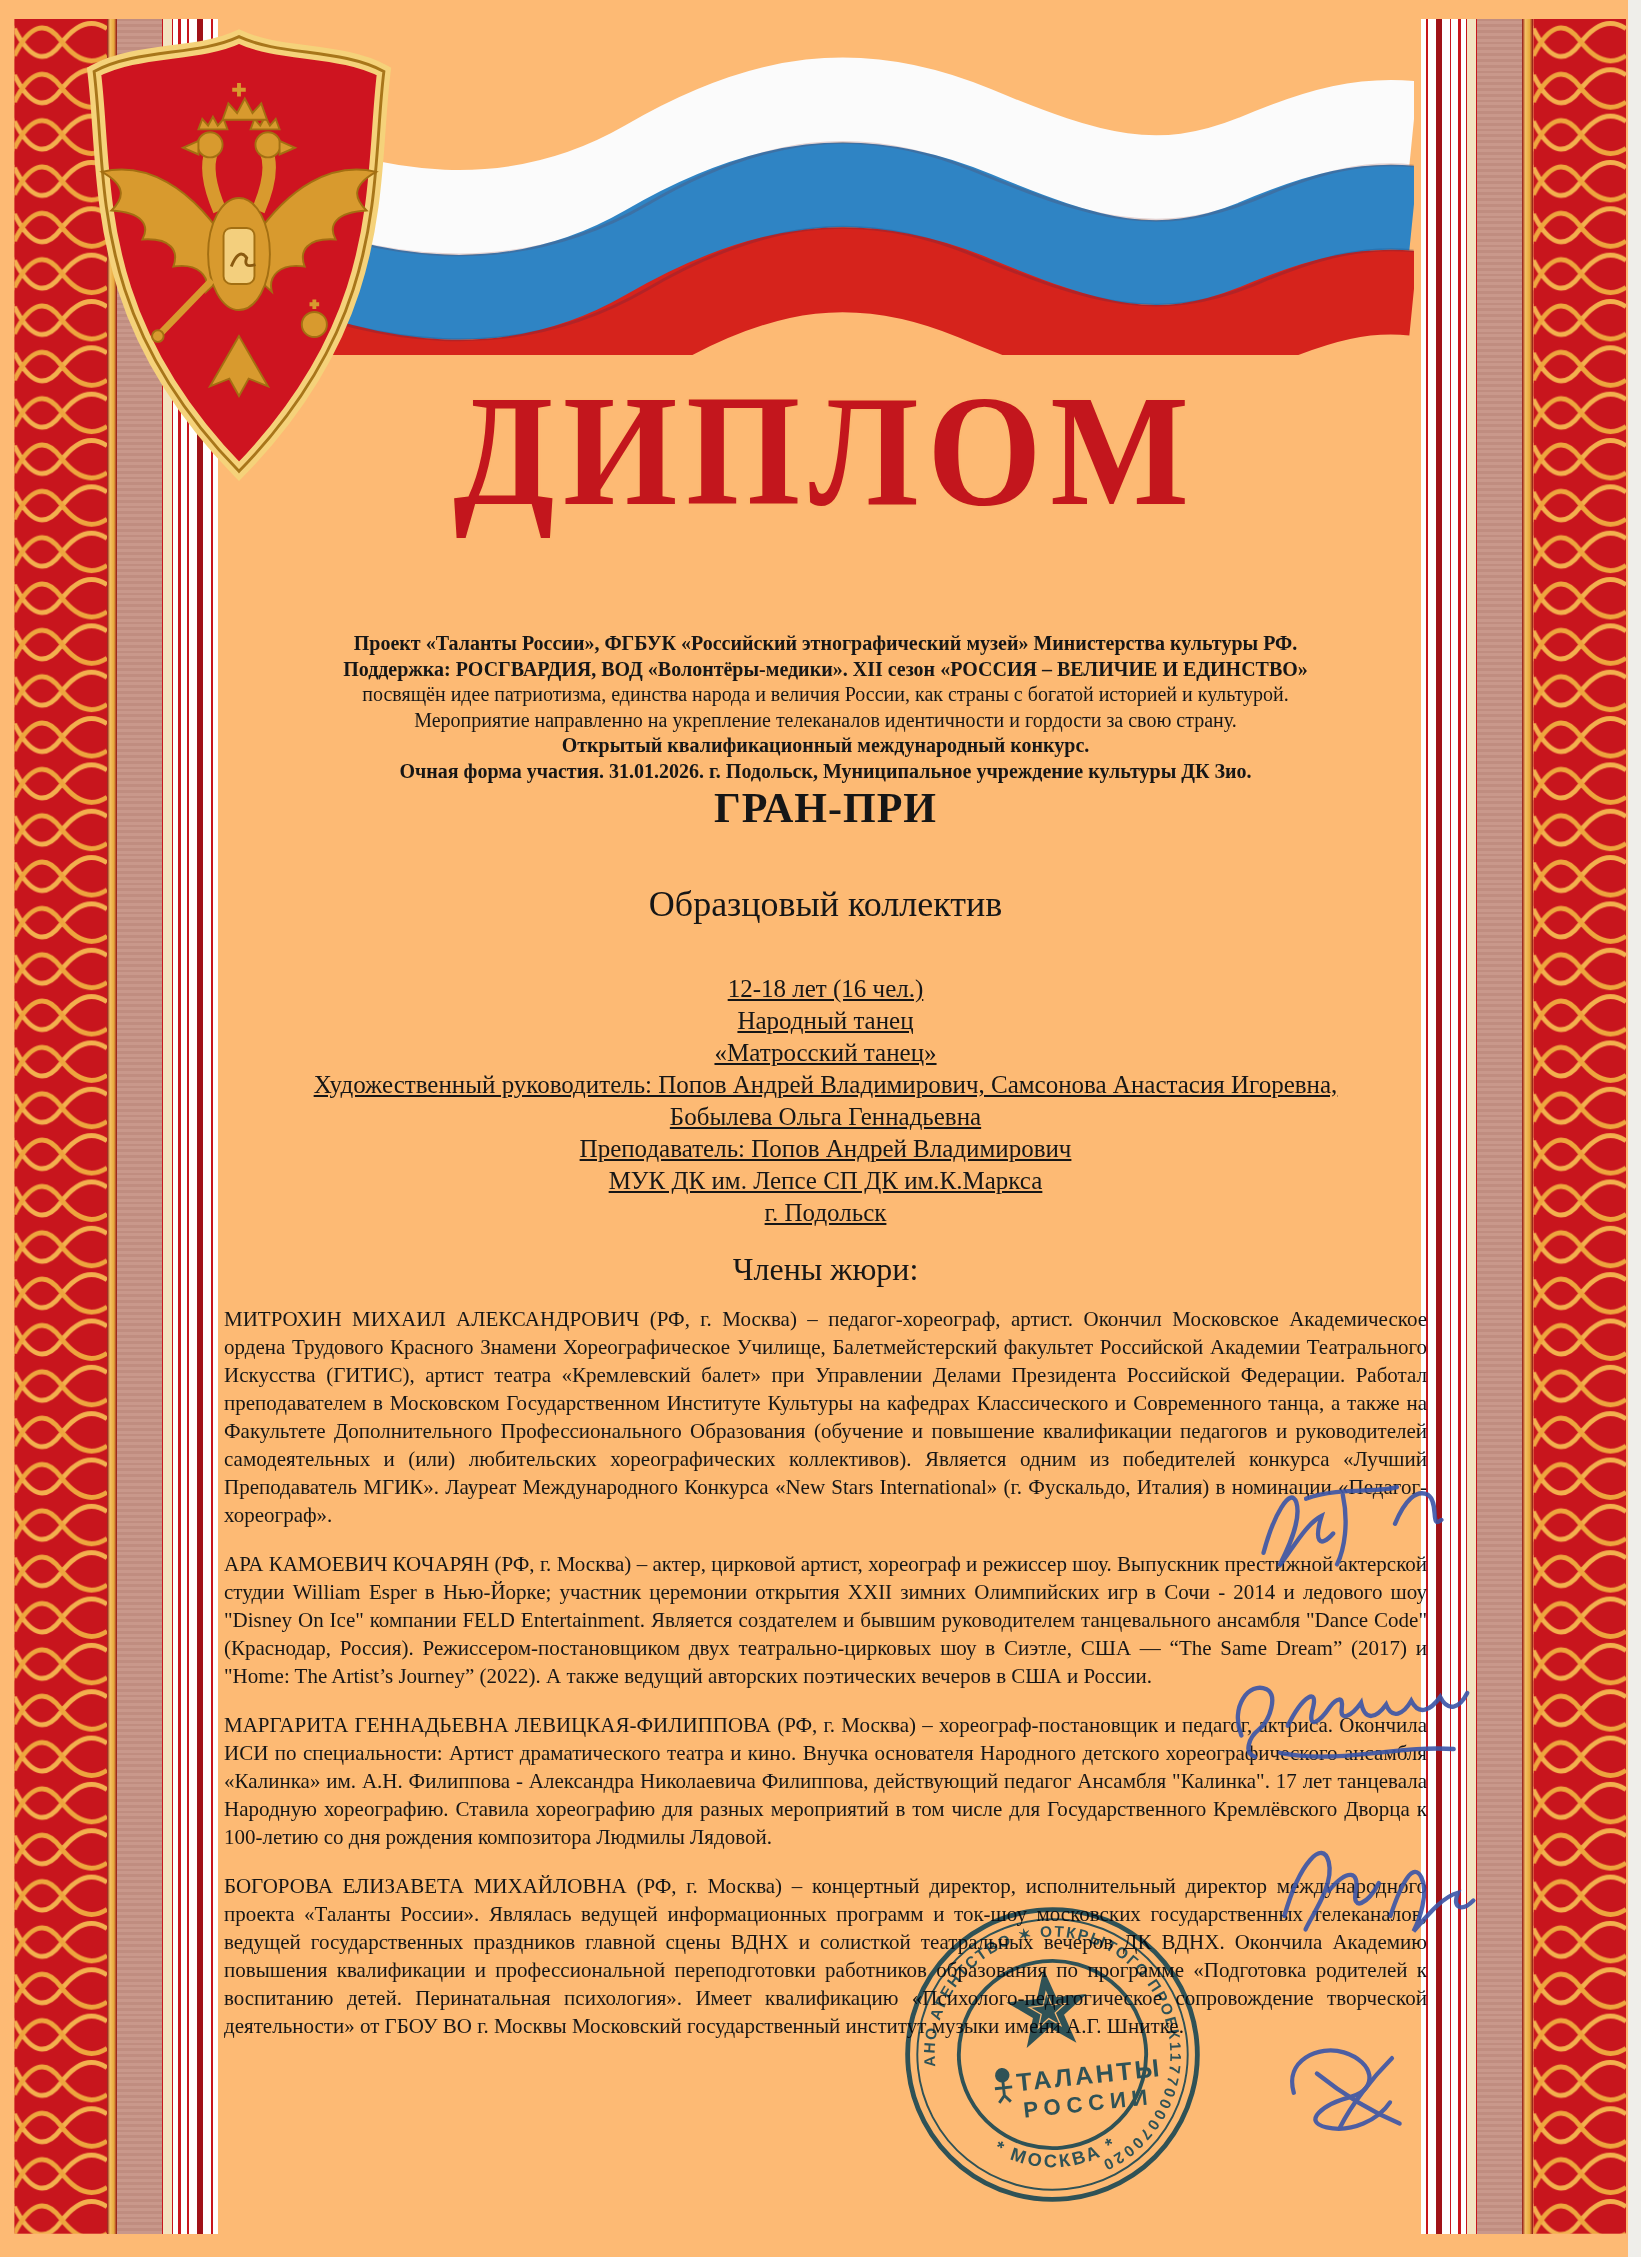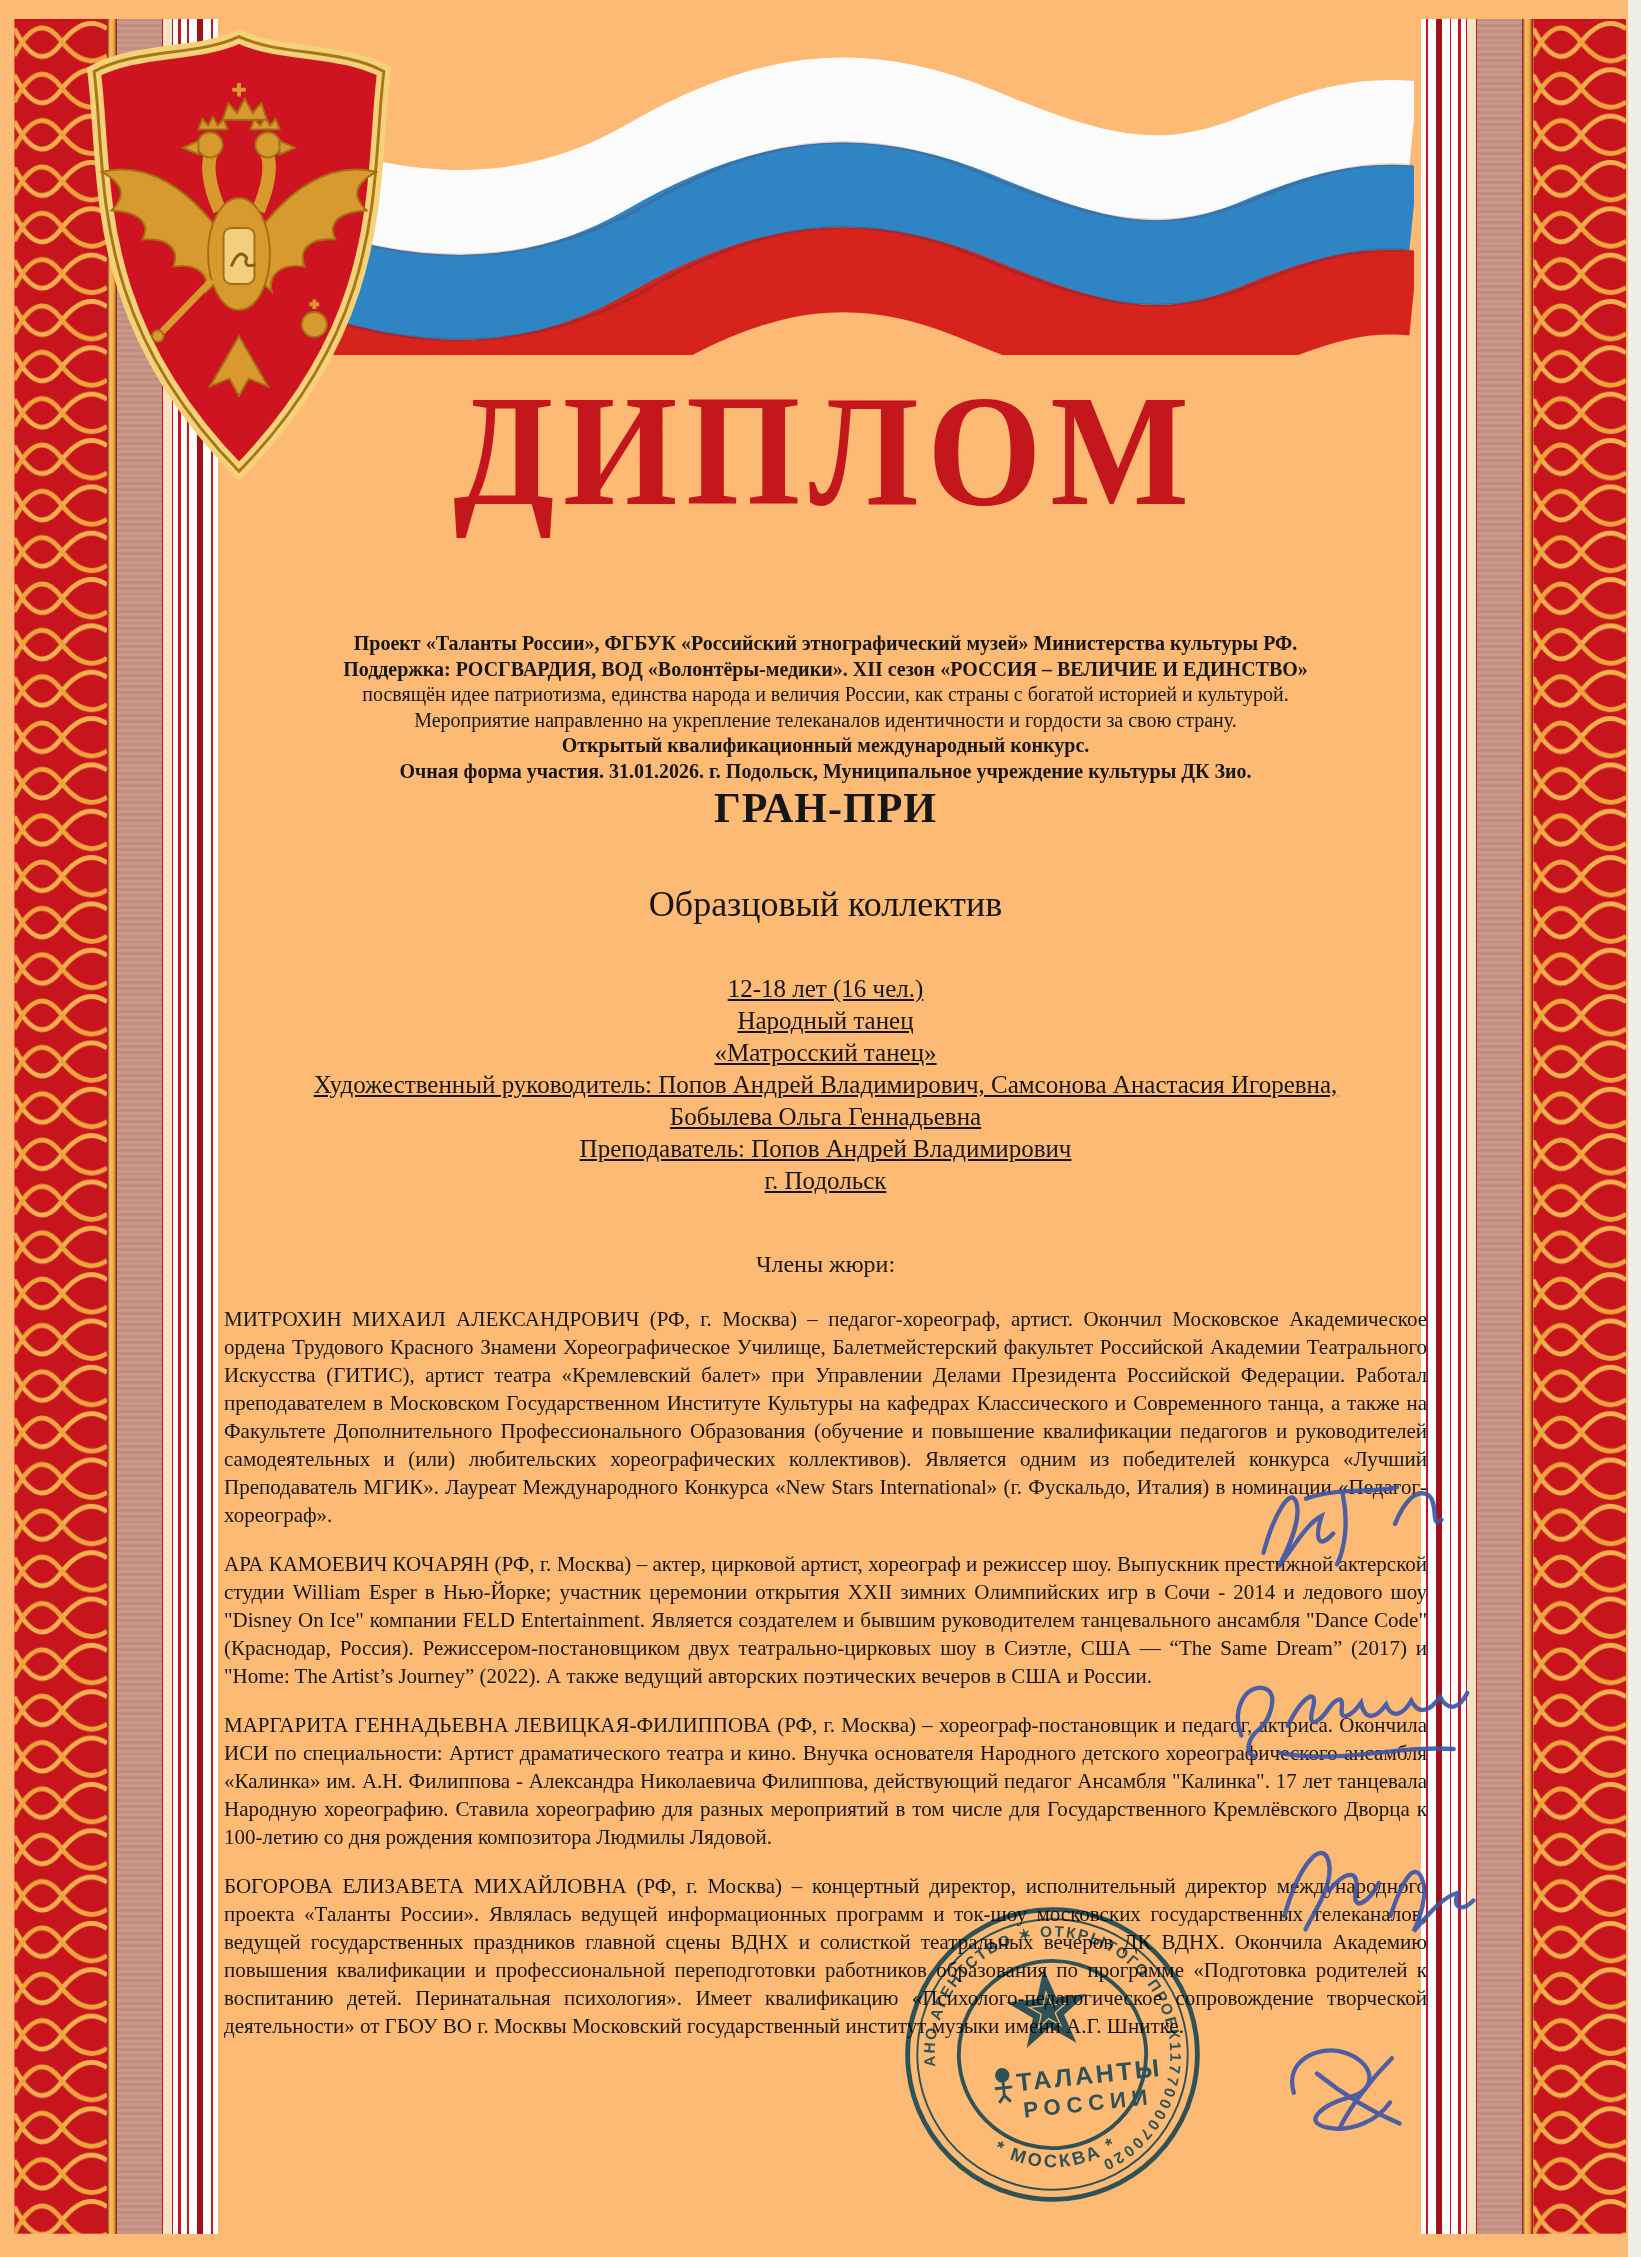--- a/index.html
+++ b/index.html
@@ -24,21 +24,21 @@
   
   .text-col{position:absolute;left:224px;width:1203px;text-align:center;}
   .doc-title{top:371px;font-size:147px;line-height:1;font-weight:bold;color:#c3161d;
              letter-spacing:8.7px;transform:scaleY(1.08);transform-origin:top center;
              text-shadow:0 0 1.9px rgba(240,185,80,.55);}
   .header-block{top:631px;font-size:20px;line-height:25.6px;}
   .header-block .b{font-weight:bold;}
   .grade{top:784px;font-size:42px;font-weight:bold;letter-spacing:1px;}
   .big-lines{top:881px;font-size:36px;line-height:47px;}
   .info-lines{top:973px;font-size:25px;line-height:32px;}
-  .jury-heading{top:1251px;font-size:24px;}
+  .jury-heading{top:1251px;font-size:32px;}
   .jury{top:1305px;text-align:justify;}
   .jury p{margin:0 0 21px;font-size:21px;line-height:28px;}
   .jury strong{font-weight:normal;}
 
   .art{position:absolute;}
   .sig{position:absolute;z-index:6;}
   .stamp{position:absolute;z-index:5;mix-blend-mode:multiply;opacity:.92;transform:rotate(-6deg);}
   .stamp-text{font-family:"Liberation Sans",sans-serif;font-weight:bold;fill:#1d64b6;}
 </style>
 </head>
@@ -137,20 +137,21 @@
     <div>Образцовый коллектив</div>
   </div>
 
   <div class="text-col info-lines" style="position:absolute;text-decoration:underline;">
     <div>12-18 лет (16 чел.)</div>
     <div>Народный танец</div>
     <div>«Матросский танец»</div>
     <div>Художественный руководитель: Попов Андрей Владимирович, Самсонова Анастасия Игоревна,</div>
     <div>Бобылева Ольга Геннадьевна</div>
     <div>Преподаватель: Попов Андрей Владимирович</div>
+    <div>МУК ДК им. Лепсе СП ДК им.К.Маркса</div>
     <div>г. Подольск</div>
   </div>
 
   <div class="text-col jury-heading" style="position:absolute;">Члены жюри:</div>
 
   <div class="text-col jury" style="position:absolute;">
     <p><strong>МИТРОХИН МИХАИЛ АЛЕКСАНДРОВИЧ (РФ, г. Москва)</strong> <span>– педагог-хореограф, артист. Окончил Московское Академическое ордена Трудового Красного Знамени Хореографическое Училище, Балетмейстерский факультет Российской Академии Театрального Искусства (ГИТИС), артист театра «Кремлевский балет» при Управлении Делами Президента Российской Федерации. Работал преподавателем в Московском Государственном Институте Культуры на кафедрах Классического и Современного танца, а также на Факультете Дополнительного Профессионального Образования (обучение и повышение квалификации педагогов и руководителей самодеятельных и (или) любительских хореографических коллективов). Является одним из победителей конкурса «Лучший Преподаватель МГИК». Лауреат Международного Конкурса «New Stars International» (г. Фускальдо, Италия) в номинации «Педагог-хореограф».</span></p>
     <p><strong>АРА КАМОЕВИЧ КОЧАРЯН (РФ, г. Москва)</strong> <span>– актер, цирковой артист, хореограф и режиссер шоу. Выпускник престижной актерской студии William Esper в Нью-Йорке; участник церемонии открытия XXII зимних Олимпийских игр в Сочи - 2014 и ледового шоу "Disney On Ice" компании FELD Entertainment. Является создателем и бывшим руководителем танцевального ансамбля "Dance Code" (Краснодар, Россия). Режиссером-постановщиком двух театрально-цирковых шоу в Сиэтле, США — “The Same Dream” (2017) и "Home: The Artist’s Journey” (2022). А также ведущий авторских поэтических вечеров в США и России.</span></p>
     <p><strong>МАРГАРИТА ГЕННАДЬЕВНА ЛЕВИЦКАЯ-ФИЛИППОВА (РФ, г. Москва)</strong> <span>– хореограф-постановщик и педагог, актриса. Окончила ИСИ по специальности: Артист драматического театра и кино. Внучка основателя Народного детского хореографического ансамбля «Калинка» им. А.Н. Филиппова - Александра Николаевича Филиппова, действующий педагог Ансамбля "Калинка". 17 лет танцевала Народную хореографию. Ставила хореографию для разных мероприятий в том числе для Государственного Кремлёвского Дворца к 100-летию со дня рождения композитора Людмилы Лядовой.</span></p>
     <p><strong>БОГОРОВА ЕЛИЗАВЕТА МИХАЙЛОВНА (РФ, г. Москва)</strong> <span>– концертный директор, исполнительный директор международного проекта «Таланты России». Являлась ведущей информационных программ и ток-шоу московских государственных телеканалов, ведущей государственных праздников главной сцены ВДНХ и солисткой театральных вечеров ДК ВДНХ. Окончила Академию повышения квалификации и профессиональной переподготовки работников образования по программе «Подготовка родителей к воспитанию детей. Перинатальная психология». Имеет квалификацию «Психолого-педагогическое сопровождение творческой деятельности» от ГБОУ ВО г. Москвы Московский государственный институт музыки имени А.Г. Шнитке.</span></p>

